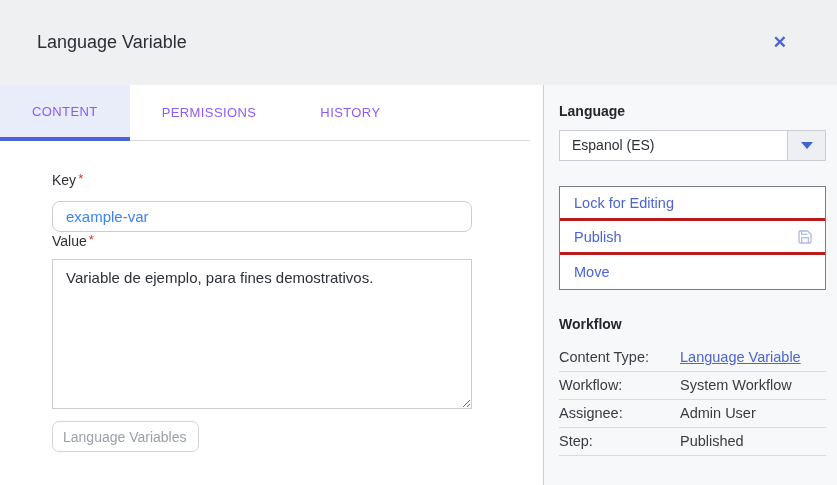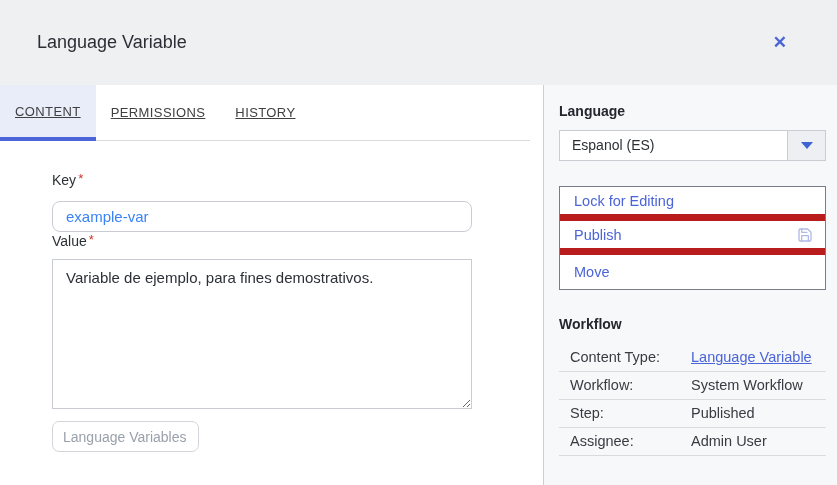--- a/index.html
+++ b/index.html
@@ -30,23 +30,23 @@
   .body { flex:1; display:flex; background:#fff; min-height:0; }
   .main { width:543px; flex:0 0 543px; }
 
   
   .tabbar {
     display:flex; height:56px; margin-right:13px;
     border-bottom:1px solid #d9dbdf; align-items:flex-end;
   }
   .tab {
     height:55px; display:flex; align-items:center;
-    padding:0 15px; font-size:13px; letter-spacing:.4px;
-    color:#404040; cursor:pointer; background:transparent;
-    border:none; font-family:inherit;text-decoration:underline;
+    padding:0 32px; font-size:13px; letter-spacing:.4px;
+    color:#8b5cf6; cursor:pointer; background:transparent;
+    border:none; font-family:inherit;
   }
   .tab.active {
     height:56px; margin-bottom:-1px;
     background:#e9ecf9;
     border-bottom:4px solid #4b64d7;
   }
 
   
   .form { padding:30px 0 0 52px; }
   .field-label { font-size:14px; color:#2c3036; display:inline-block; }
@@ -111,34 +111,34 @@
     border-top:7px solid #3e63d2;
   }
 
   .actions {
     margin-top:25px; width:267px;
     background:#fff; border:1px solid #767d89;
   }
   .action {
     height:34px; display:flex; align-items:center; justify-content:space-between;
     padding:0 12px 0 14px; font-size:14.5px; color:#4b64d7; cursor:pointer;
-    border-bottom:7px solid #b91c1c;
+    border-bottom:3px solid #b91c1c;
   }
   .action:last-child { border-bottom:none; }
   .save-icon svg { display:block; }
 
   .wf-heading { margin-top:26px; font-size:14px; font-weight:700; color:#24282e; }
   .wf-table { margin-top:12px; width:267px; }
   .wf-row {
     display:flex; align-items:center;
     padding:5px 0 6px 0;
     border-bottom:1px solid #d9dbdf;
     font-size:14.5px; color:#383c42;
   }
-  .wf-label { width:121px; flex:0 0 121px;margin-left:11px; }
+  .wf-label { width:121px; flex:0 0 121px; }
   .wf-value { flex:1; }
   .wf-link { color:#4b64d7; text-decoration:underline; cursor:pointer; }
 </style>
 </head>
 <body>
 
 <div class="modal">
 
   <div class="header">
     <div class="title">Language Variable</div>
@@ -209,24 +209,24 @@
       <div class="wf-table">
         <div class="wf-row">
           <span class="wf-label">Content Type:</span>
           <span class="wf-value wf-link">Language Variable</span>
         </div>
         <div class="wf-row">
           <span class="wf-label">Workflow:</span>
           <span class="wf-value">System Workflow</span>
         </div>
         <div class="wf-row">
+          <span class="wf-label">Assignee:</span>
+          <span class="wf-value">Admin User</span>
+        </div>
+        <div class="wf-row">
           <span class="wf-label">Step:</span>
           <span class="wf-value">Published</span>
-        </div>
-        <div class="wf-row">
-          <span class="wf-label">Assignee:</span>
-          <span class="wf-value">Admin User</span>
         </div>
       </div>
 
     </div>
   </div>
 </div>
 
 </body></html>

